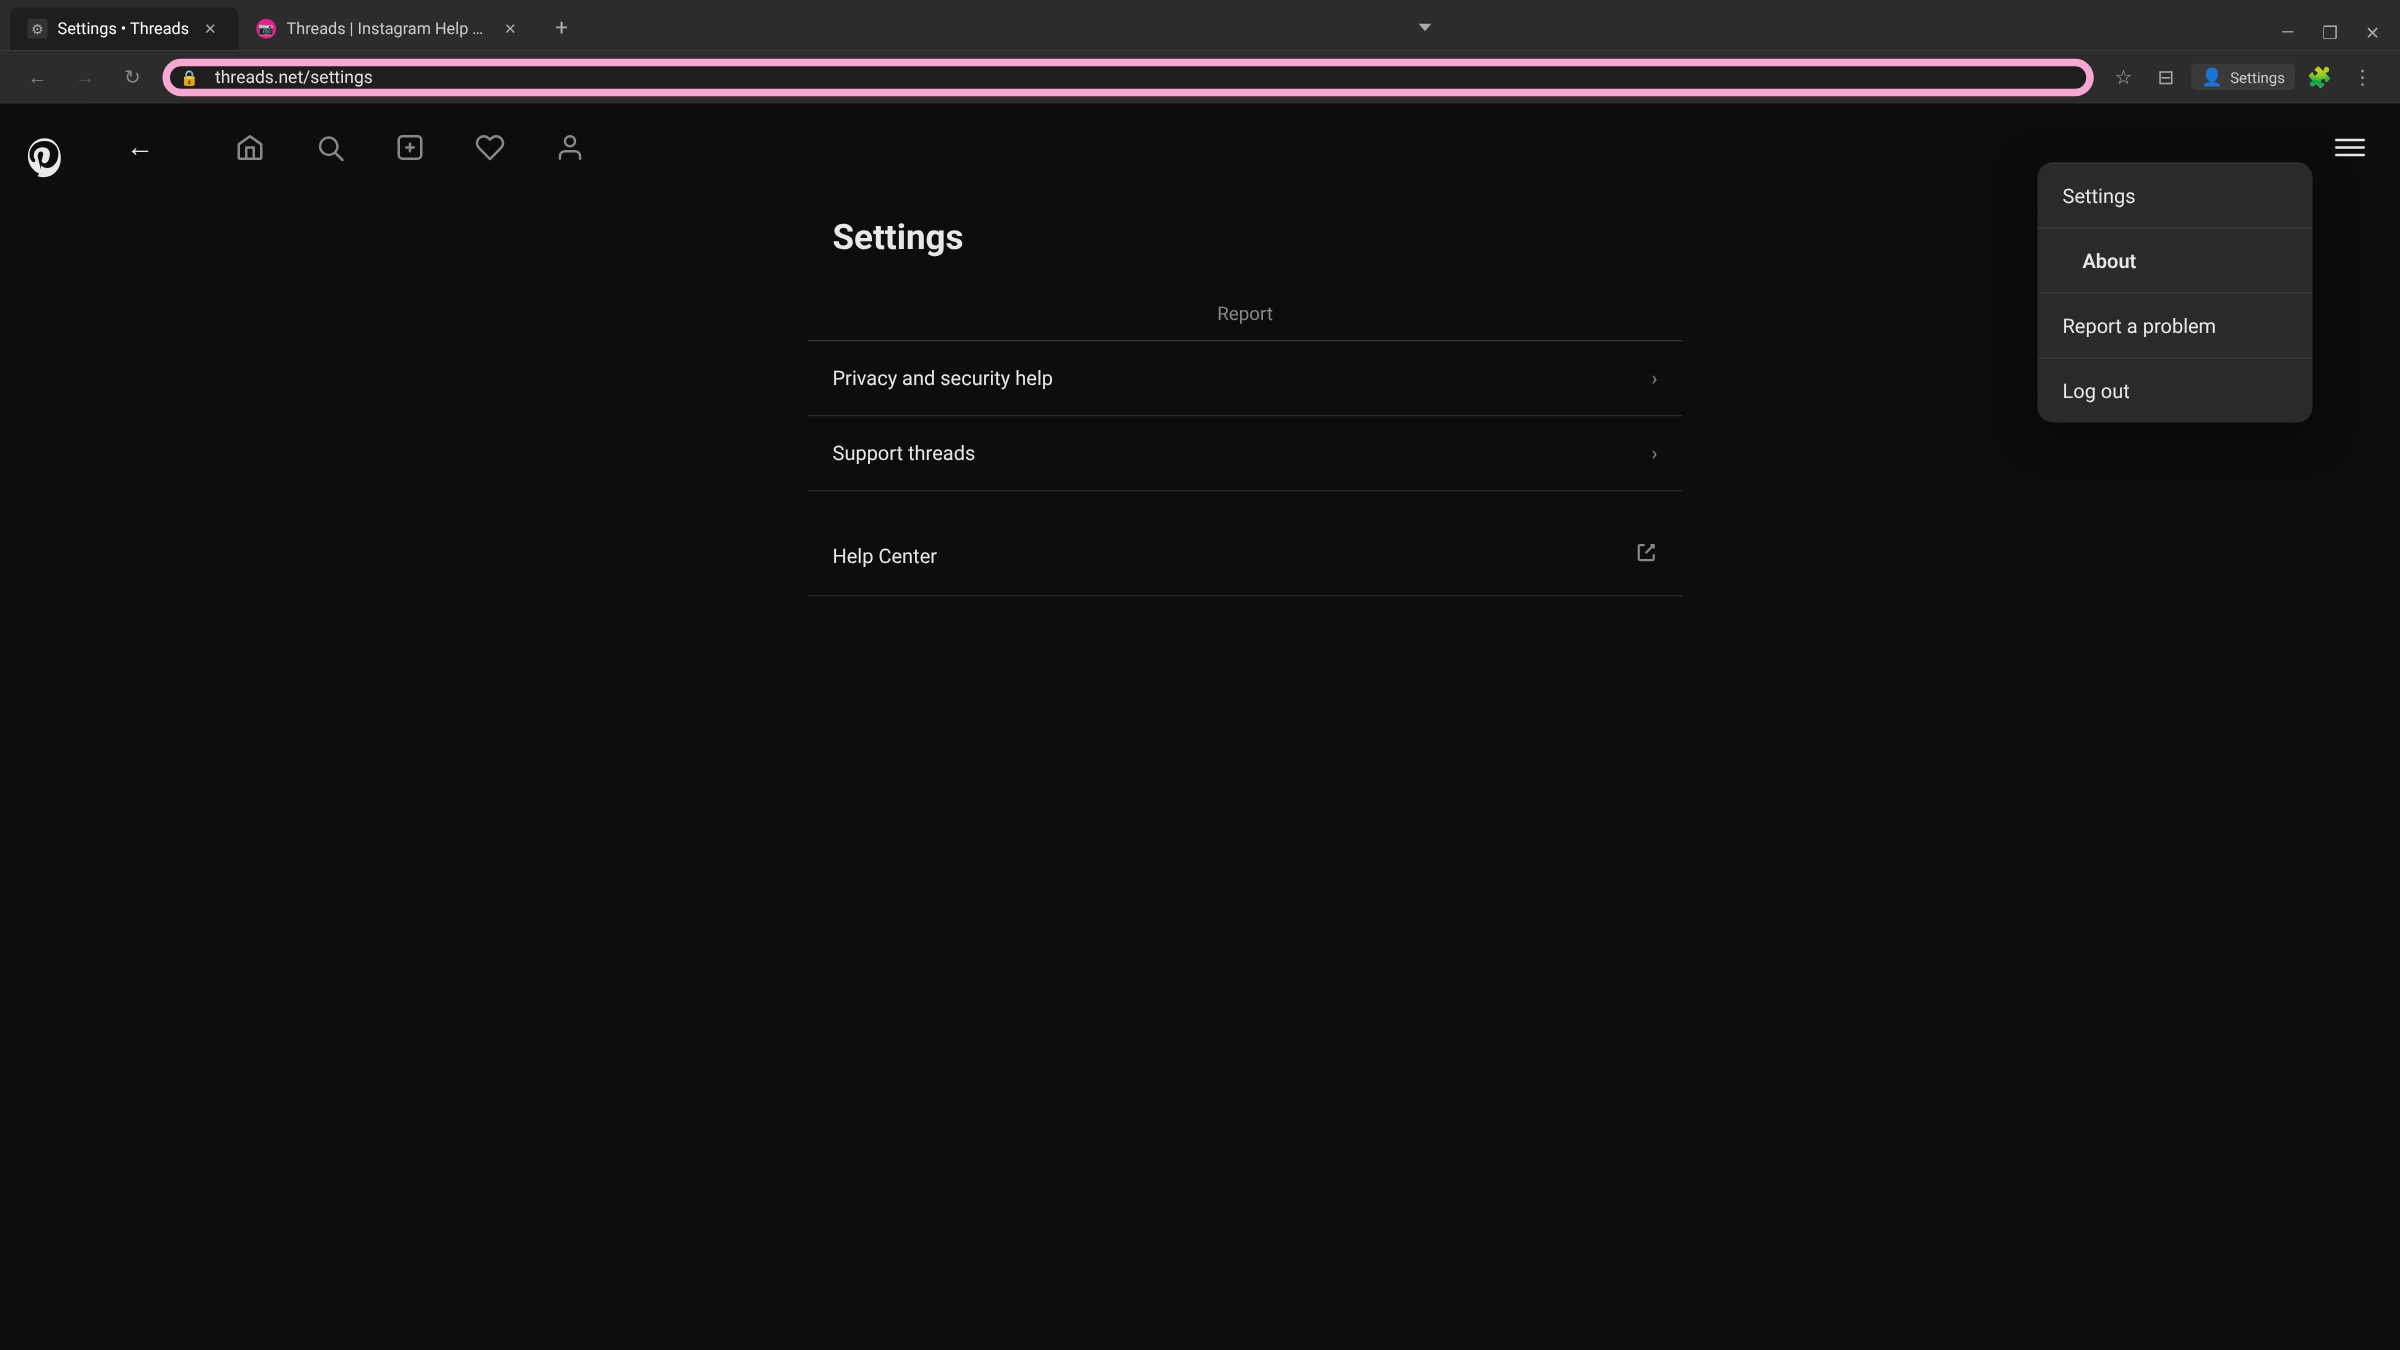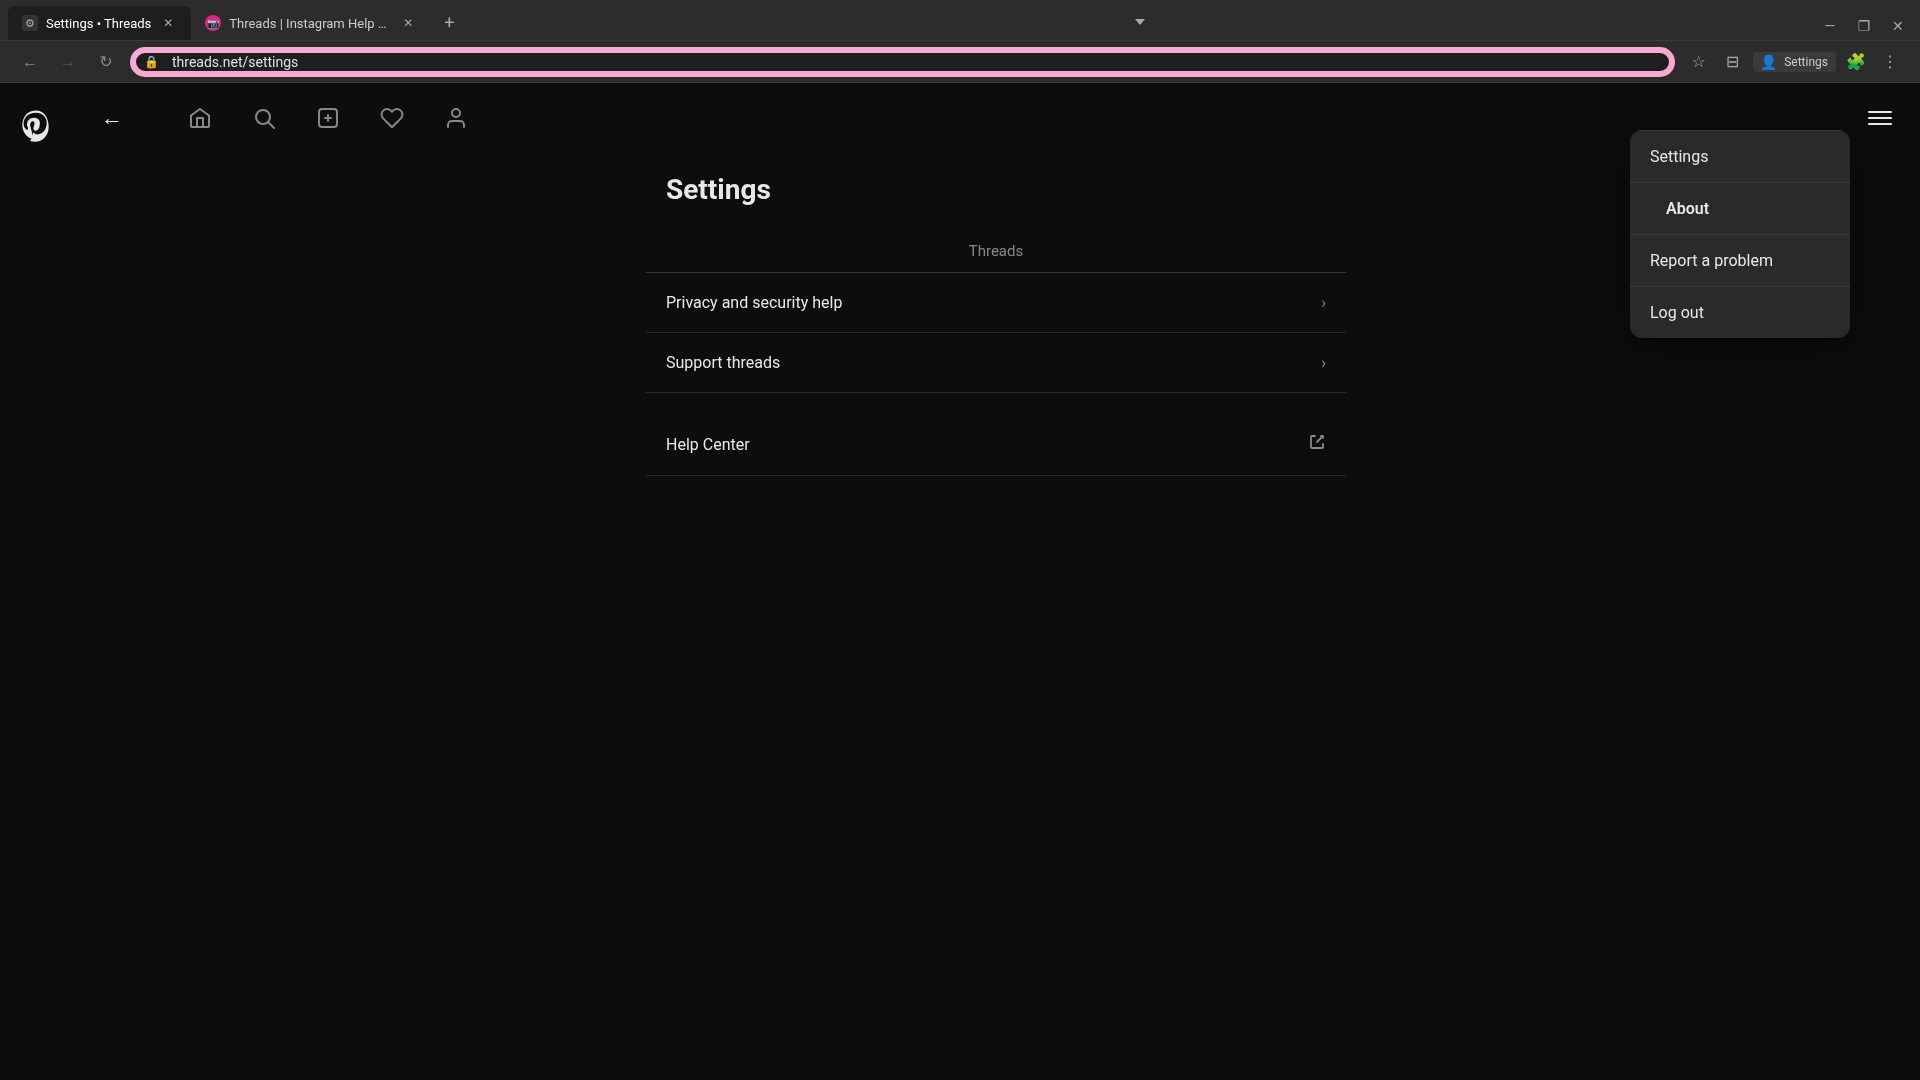--- a/index.html
+++ b/index.html
@@ -544,21 +544,21 @@
             </svg>
         </div>
       </div>
     </div>
 
     <div class="settings-page">
       <h1 class="settings-title">Settings</h1>
 
       <div class="settings-tabs">
         <div class="settings-tab">
-          <span>Threads</span>
+          <span>Report</span>
         </div>
       </div>
 
       <div class="settings-list">
         <div class="settings-item">
           <span class="settings-item-label">Privacy and security help</span>
           <span class="settings-item-arrow">›</span>
         </div>
         <div class="settings-item">
           <span class="settings-item-label">Support threads</span>

